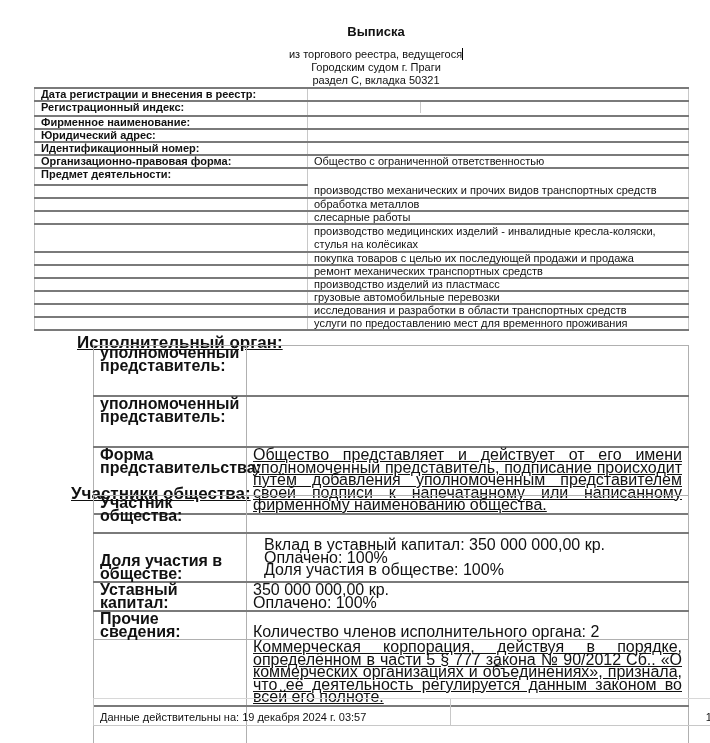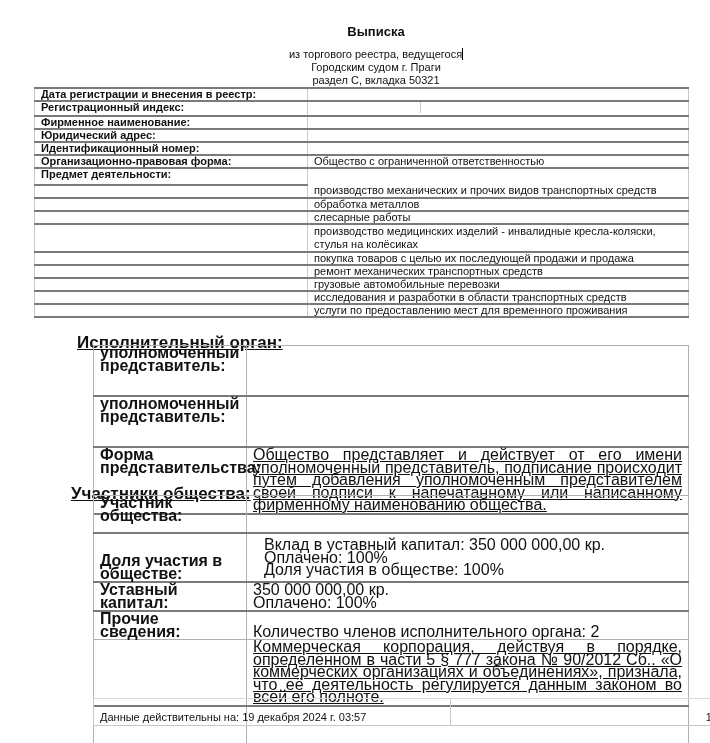--- a/index.html
+++ b/index.html
@@ -96,20 +96,24 @@
   <tr>
         <td class="l"></td>
         <td class="r">покупка товаров с целью их последующей продажи и продажа</td>
       </tr>
   <tr>
         <td class="l"></td>
         <td class="r">ремонт механических транспортных средств</td>
       </tr>
   <tr>
         <td class="l"></td>
+        <td class="r">производство изделий из пластмасс</td>
+      </tr>
+  <tr>
+        <td class="l"></td>
         <td class="r">грузовые автомобильные перевозки</td>
       </tr>
   <tr>
         <td class="l"></td>
         <td class="r">исследования и разработки в области транспортных средств</td>
       </tr>
   <tr class="last">
         <td class="l"></td>
         <td class="r">услуги по предоставлению мест для временного проживания</td>
       </tr>

